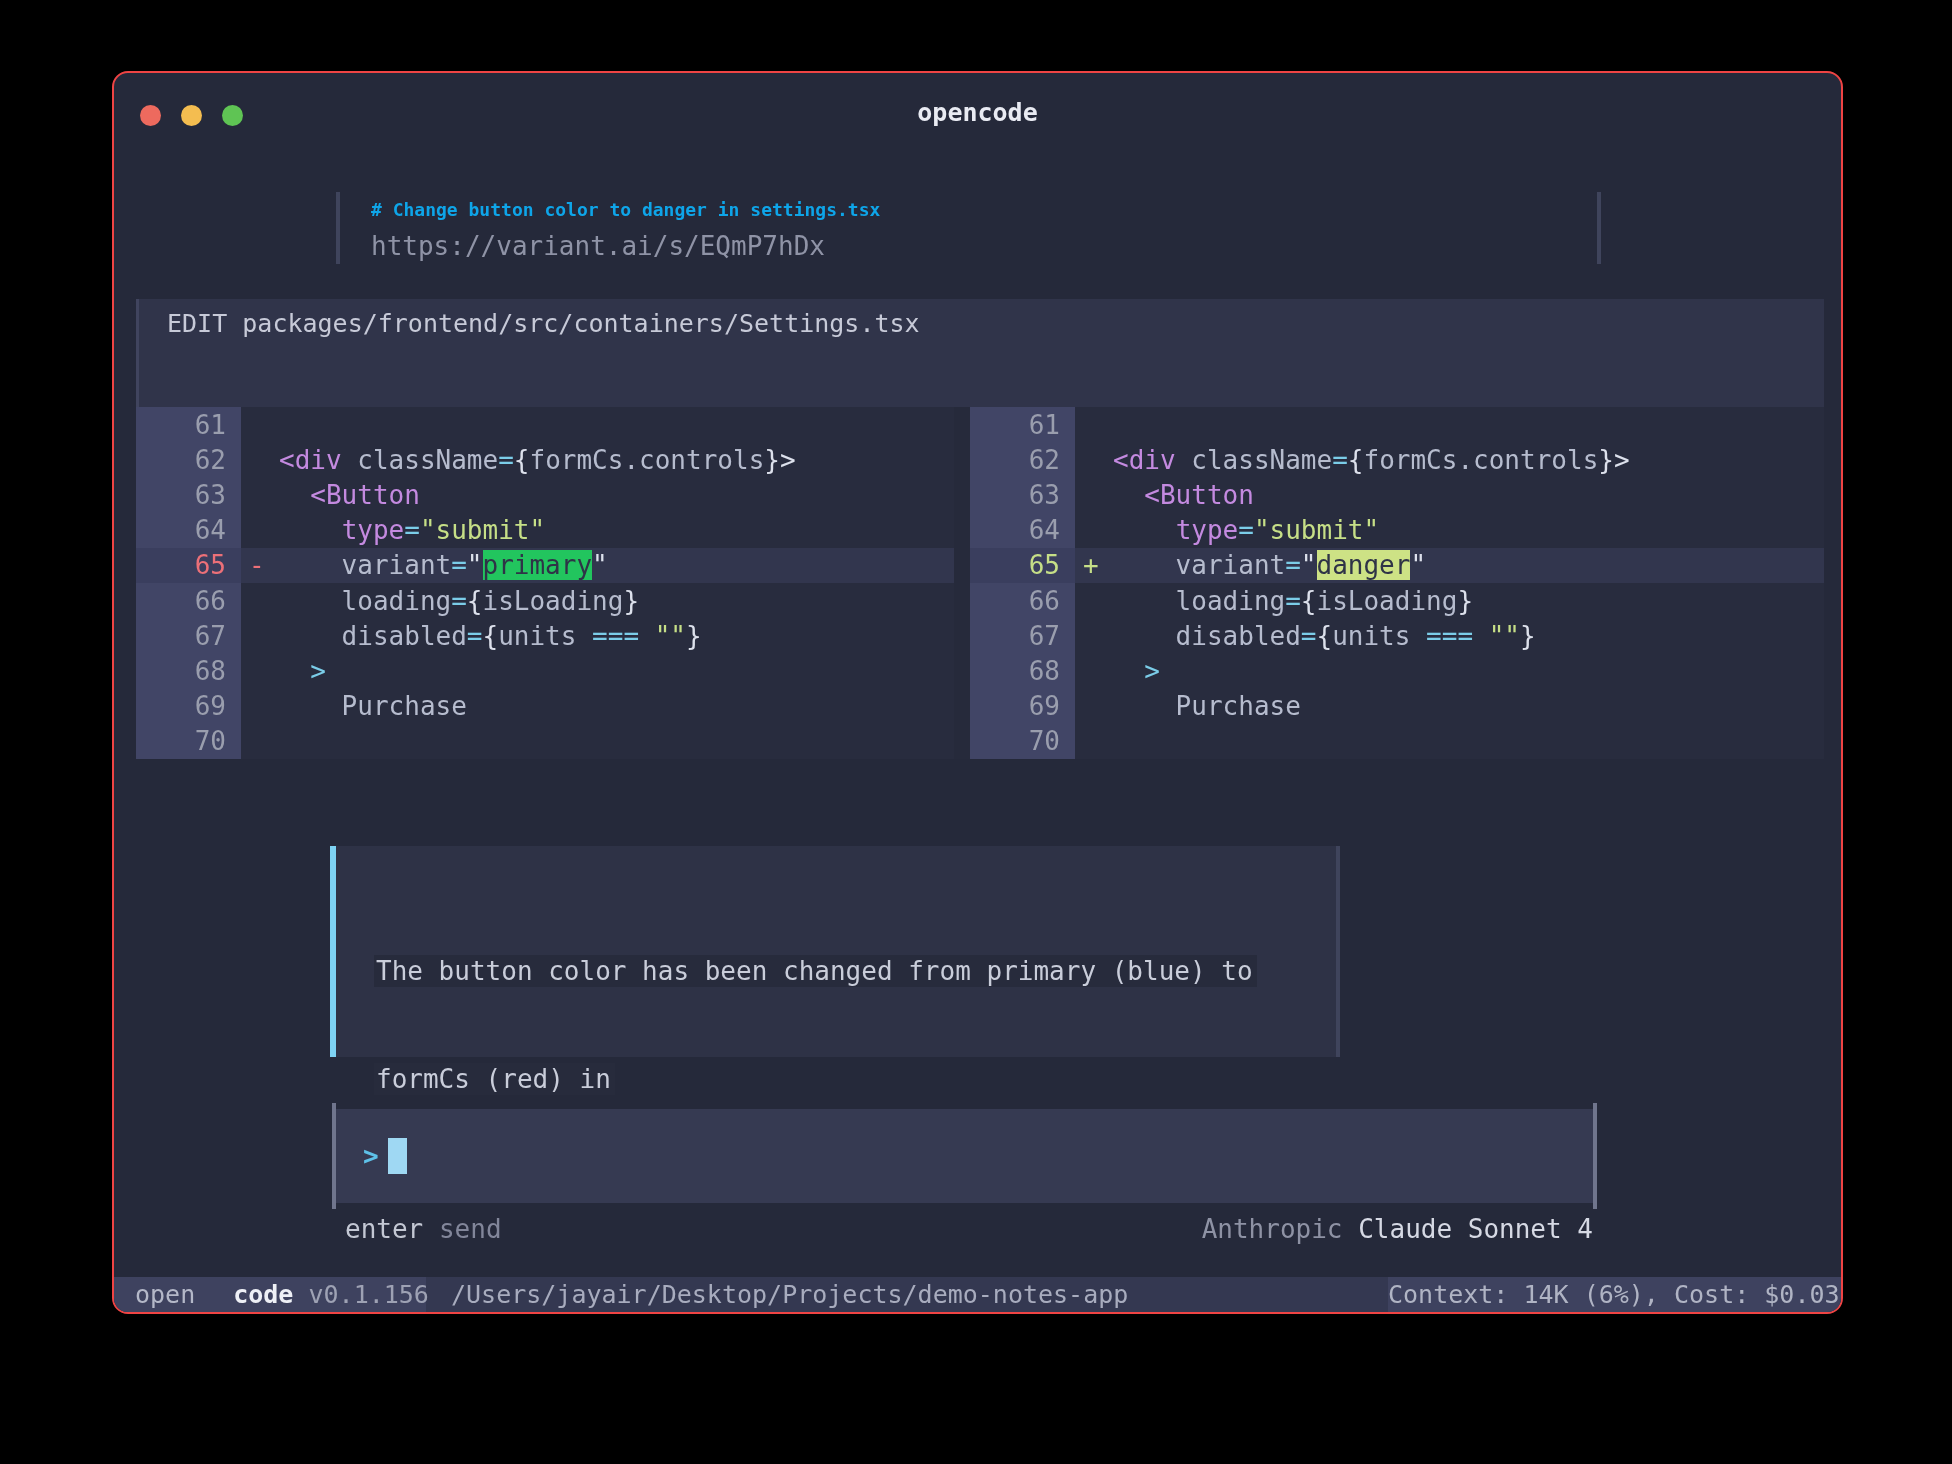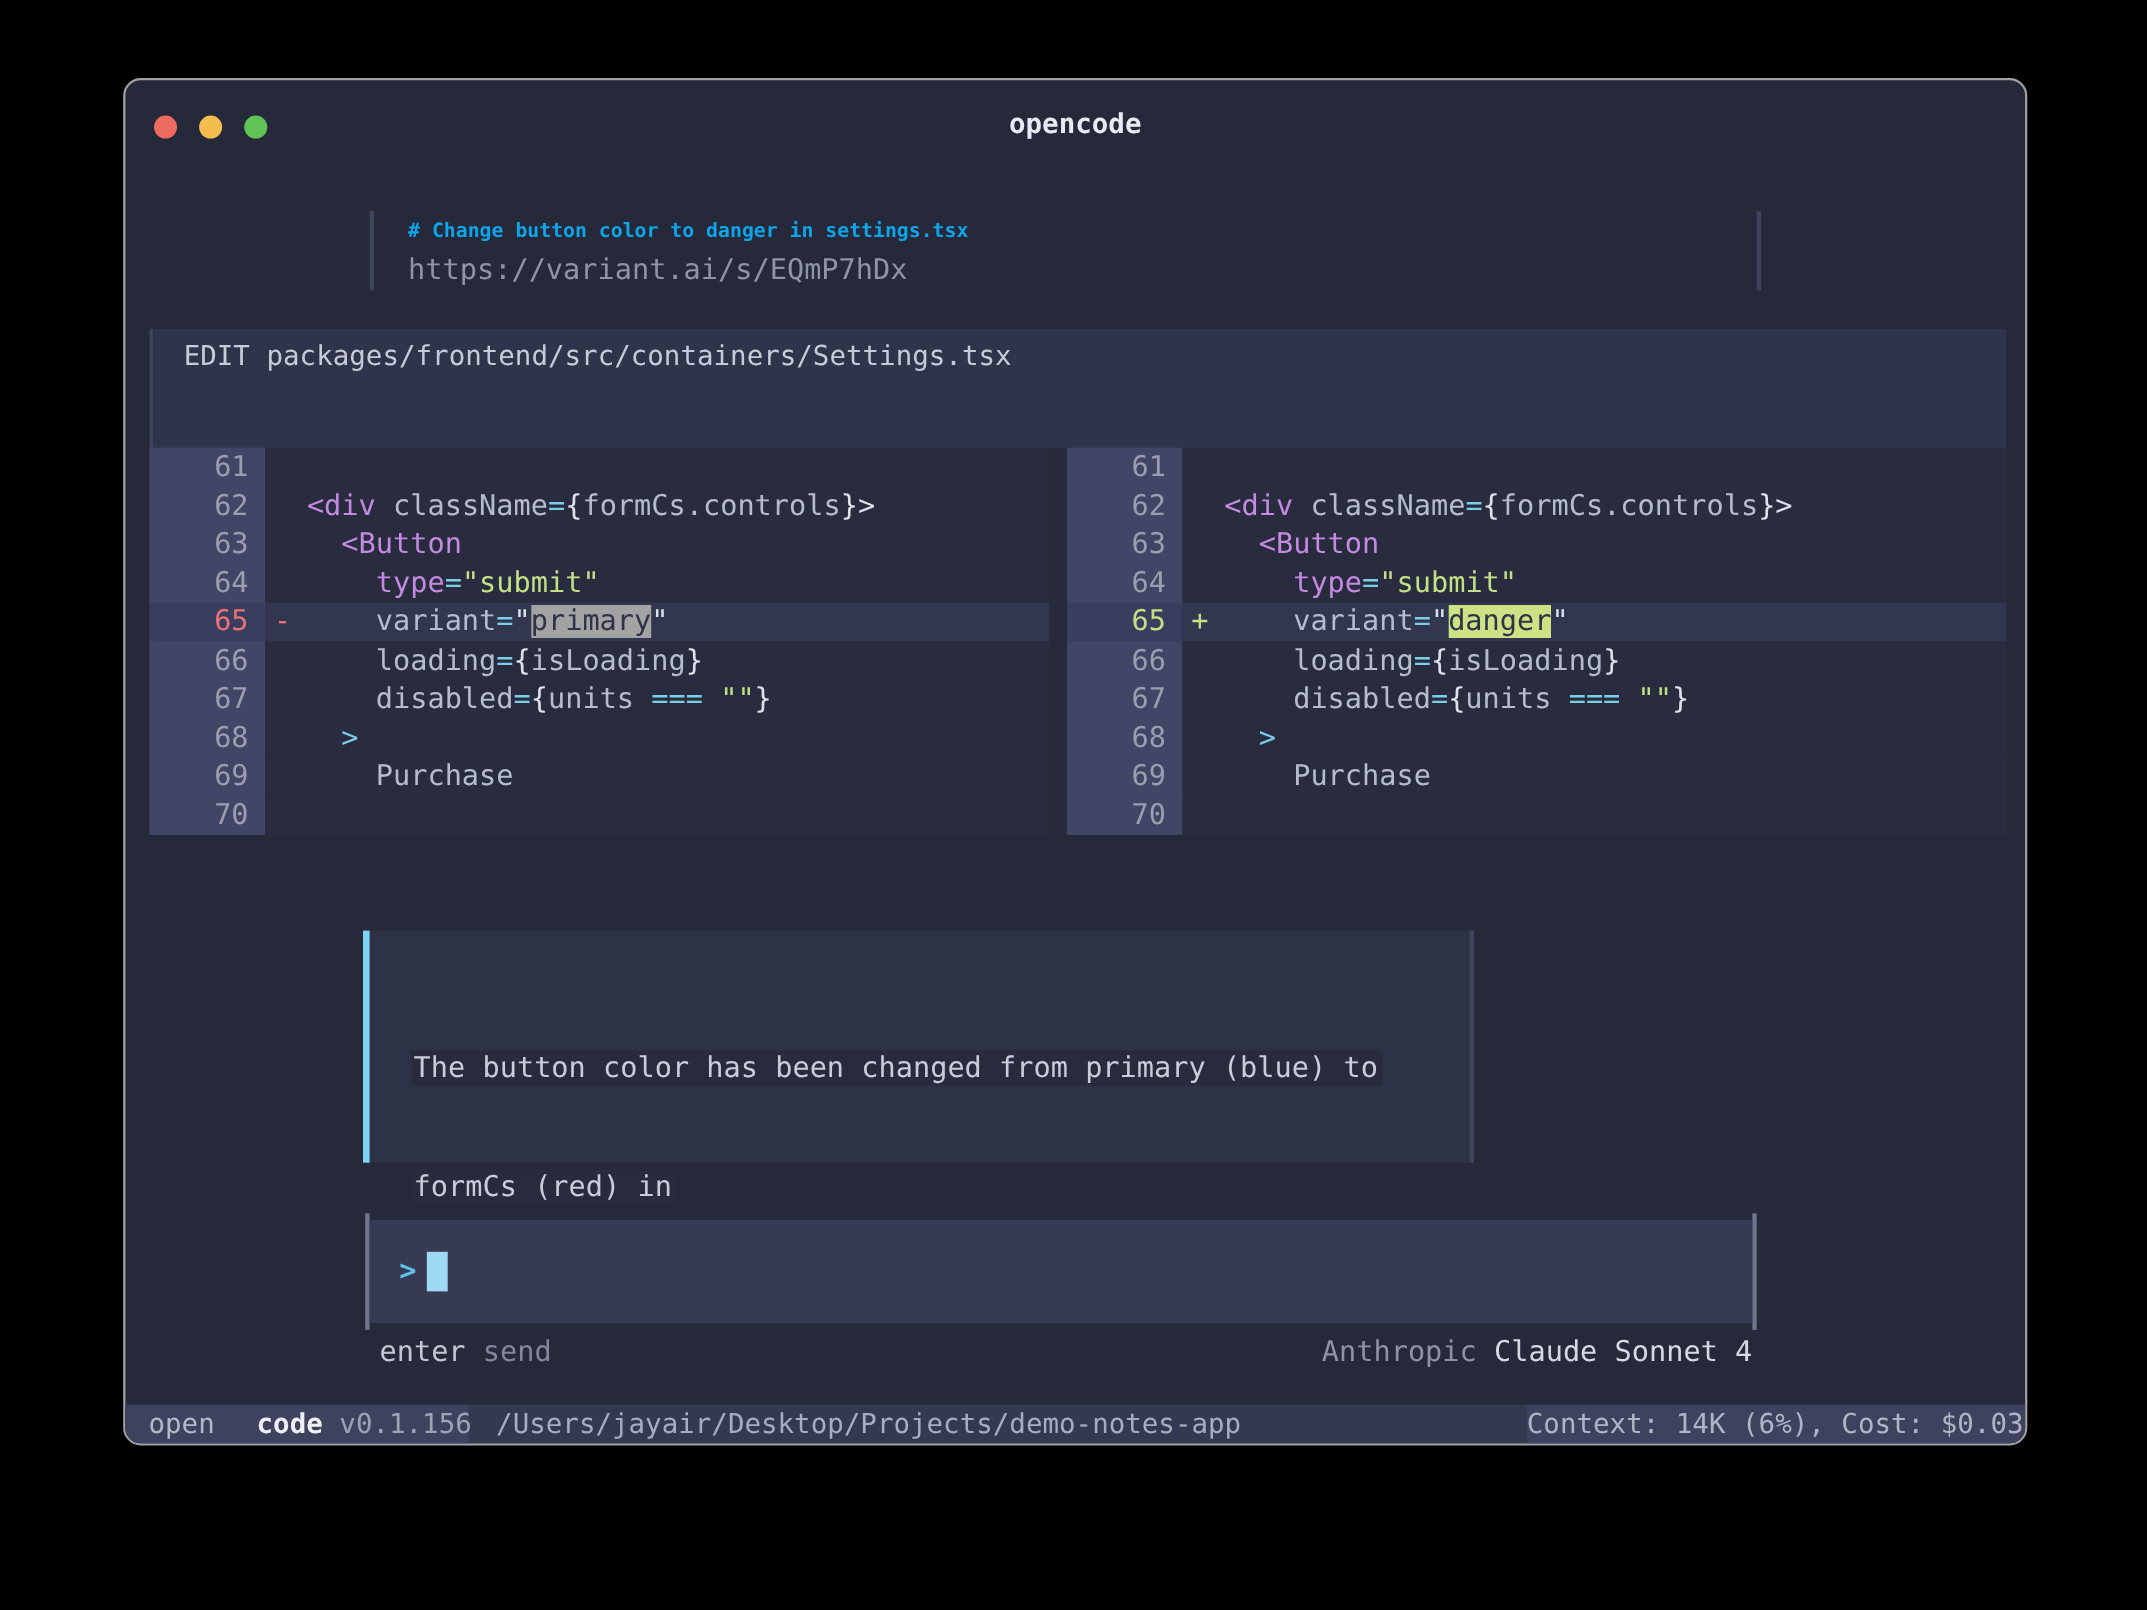--- a/index.html
+++ b/index.html
@@ -1,19 +1,19 @@
 <!DOCTYPE html>
 <html><head>
 <meta charset="utf-8">
 <style>
   html,body{margin:0;padding:0;background:#000;}
   .stage{position:relative;width:1952px;height:1464px;background:#000;overflow:hidden;
          font-family:"DejaVu Sans Mono", monospace;}
   .window{position:absolute;left:112px;top:71px;width:1731px;height:1243px;
-          background:#25293a;border:2px solid #a3a3a3;border-radius:16px;box-sizing:border-box;
+          background:#25293a;border:2px solid #ef4444;border-radius:16px;box-sizing:border-box;
           box-shadow:0 18px 60px rgba(0,0,0,.7);}
   
   .light{position:absolute;top:32px;width:21px;height:21px;border-radius:50%;display:block;}
   .light.red{left:26px;background:#ed6a5e;}
   .light.yellow{left:67px;background:#f4bd50;}
   .light.green{left:108px;background:#5fc454;}
   .win-title{position:absolute;left:0;top:25px;width:100%;text-align:center;
              font-size:25px;font-weight:bold;color:#e9ebf3;line-height:30px;}
   
   .prompt-block{position:absolute;left:222px;top:119px;width:1265px;height:72px;}
@@ -37,21 +37,21 @@
        align-items:center;justify-content:flex-end;padding-right:15px;box-sizing:border-box;}
   .code{flex:1;position:relative;background:#282c3e;display:flex;align-items:center;
         padding-left:38px;white-space:pre;}
   .drow.del .gut{background:#3a3e5e;color:#ec7078;}
   .drow.add .gut{background:#3a3e5e;color:#c6df87;}
   .drow.del .code,.drow.add .code{background:#32364e;}
   .mark{position:absolute;left:8px;top:0;height:100%;display:flex;align-items:center;}
   .drow.del .mark{color:#ec7078;} .drow.add .mark{color:#c6df87;}
   .tok-tag{color:#c48ae0;} .tok-plain{color:#b6bcce;} .tok-op{color:#7bcde8;}
   .tok-punct{color:#dde1ec;} .tok-str{color:#c6df87;}
-  .tok-del{background:#a3a3a3;color:#2f3347;} .tok-add{background:#cde285;color:#2f3347;}
+  .tok-del{background:#22c55e;color:#2f3347;} .tok-add{background:#cde285;color:#2f3347;}
   
   .response-block{position:absolute;left:216px;top:773px;width:1010px;height:211px;background:#2e3246;}
   .resp-accent{position:absolute;left:0;top:0;width:6px;height:100%;background:#7ed3f4;}
   .resp-pipe{position:absolute;right:0;top:0;width:4px;height:100%;background:#3f445c;}
   .resp-body{position:absolute;left:46px;top:35px;font-size:26px;line-height:36px;white-space:pre;}
   .resp-line{display:block;height:36px;}
   .resp-line > span{background:#272b3c;color:#c9cdda;padding:1px 4px 1px 2px;margin-left:-2px;}
   .resp-meta{display:block;height:36px;color:#8e92a4;}
   
   .input-box{position:absolute;left:222px;top:1036px;width:1257px;height:94px;background:#363a52;}

